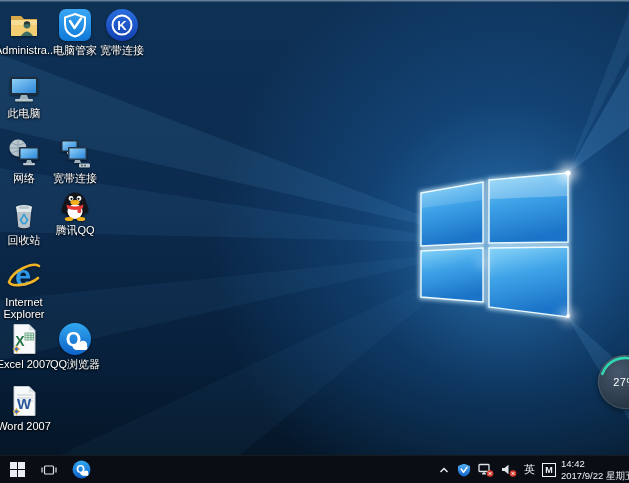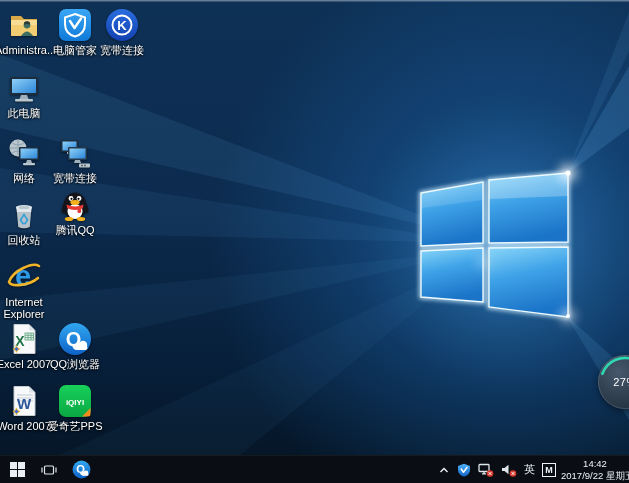--- a/index.html
+++ b/index.html
@@ -16,21 +16,21 @@
            border-top:1px solid rgba(255,255,255,.05);box-sizing:border-box;
            display:flex;align-items:center;}
   .tbtn{height:28px;display:flex;align-items:center;justify-content:center;flex:none;}
   .spacer{flex:1;}
   .tray{display:flex;align-items:center;gap:7px;flex:none;margin-right:5px;}
   .tray-txt{font-size:11px;color:#eef3f7;}
   .imebox{width:14px;height:14px;border:1.2px solid #eef3f7;box-sizing:border-box;
           display:flex;align-items:center;justify-content:center;
           font-size:9px;font-weight:bold;color:#eef3f7;}
   .clock{flex:none;width:68px;font-size:9.5px;color:#eef3f7;line-height:11.5px;}
-  .clock .time{display:block;text-align:center;}
+  .clock .time{display:block;text-align:left;}
   .clock .date{display:block;white-space:nowrap;text-align:left;}
   
   .ball{position:absolute;left:598px;top:355px;width:54px;height:54px;border-radius:50%;
         background:radial-gradient(circle at 38% 32%, #46586c, #273543 72%);
         box-shadow:inset 0 0 0 1px rgba(255,255,255,.14), 0 2px 6px rgba(0,0,0,.45);
         display:flex;align-items:center;justify-content:center;}
   .ball-val{font-size:11px;color:#fff;letter-spacing:.5px;}
   .ball svg{position:absolute;left:0;top:0;}
 </style>
 </head>
@@ -275,34 +275,20 @@
       <path d="M10 11 h16 M10 14 h16 M10 17 h16" stroke="#c3ccd2" stroke-width="1"></path>
       <text x="17" y="25" font-size="15" font-weight="bold" fill="#2b579a" text-anchor="middle" font-family="Liberation Sans, sans-serif">W</text>
       <g transform="translate(9.5,27.5)">
         <path d="M0 -4 L1.4 -1.4 L4 0 L1.4 1.4 L0 4 L-1.4 1.4 L-4 0 L-1.4 -1.4 Z" fill="#f2b632"></path>
         <path d="M0 -2.3 L.9 -.9 L2.3 0 L.9 .9 L0 2.3 L-.9 .9 L-2.3 0 L-.9 -.9 Z" fill="#3a6fd8"></path>
       </g>
     </svg>
     <div class="lbl">Word 2007</div>
   </div>
 
-  <div class="cell" style="left:47px;top:384px">
-    <svg class="art" viewBox="0 0 34 34">
-      <defs>
-          <linearGradient id="iqG" x1="0" y1="0" x2="0" y2="1">
-        <stop offset="0" stop-color="#18d05a"></stop>
-            <stop offset="1" stop-color="#0aa843"></stop>
-          </linearGradient>
-        </defs>
-      <rect x="1" y="1" width="32" height="32" rx="7" fill="url(#iqG)"></rect>
-      <path d="M24 32.5 L32.5 24 V30 Q32.5 32.5 30 32.5 Z" fill="#f28a1e"></path>
-      <text x="17" y="21" font-size="8" font-weight="bold" fill="#fff" text-anchor="middle" font-family="Liberation Sans, sans-serif">iQIYI</text>
-    </svg>
-    <div class="lbl">爱奇艺PPS</div>
-  </div>
 
   <div class="ball">
     <svg width="54" height="54" viewBox="0 0 54 54">
       <path d="M4.4 18.8 A24 24 0 0 1 37.1 5.2" fill="none" stroke="#2fd8b2" stroke-width="2.6" stroke-linecap="round"></path>
     </svg>
     <span class="ball-val">27%</span>
   </div>
 
   <div class="taskbar">
 

